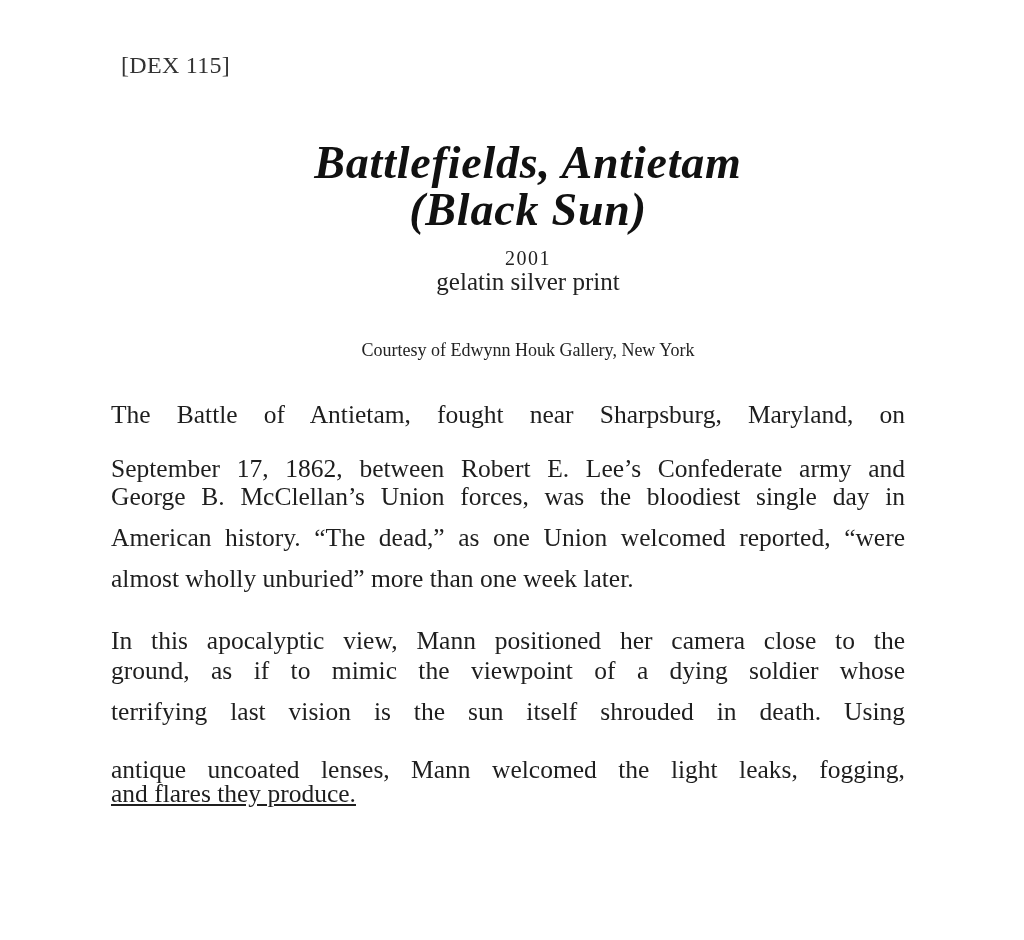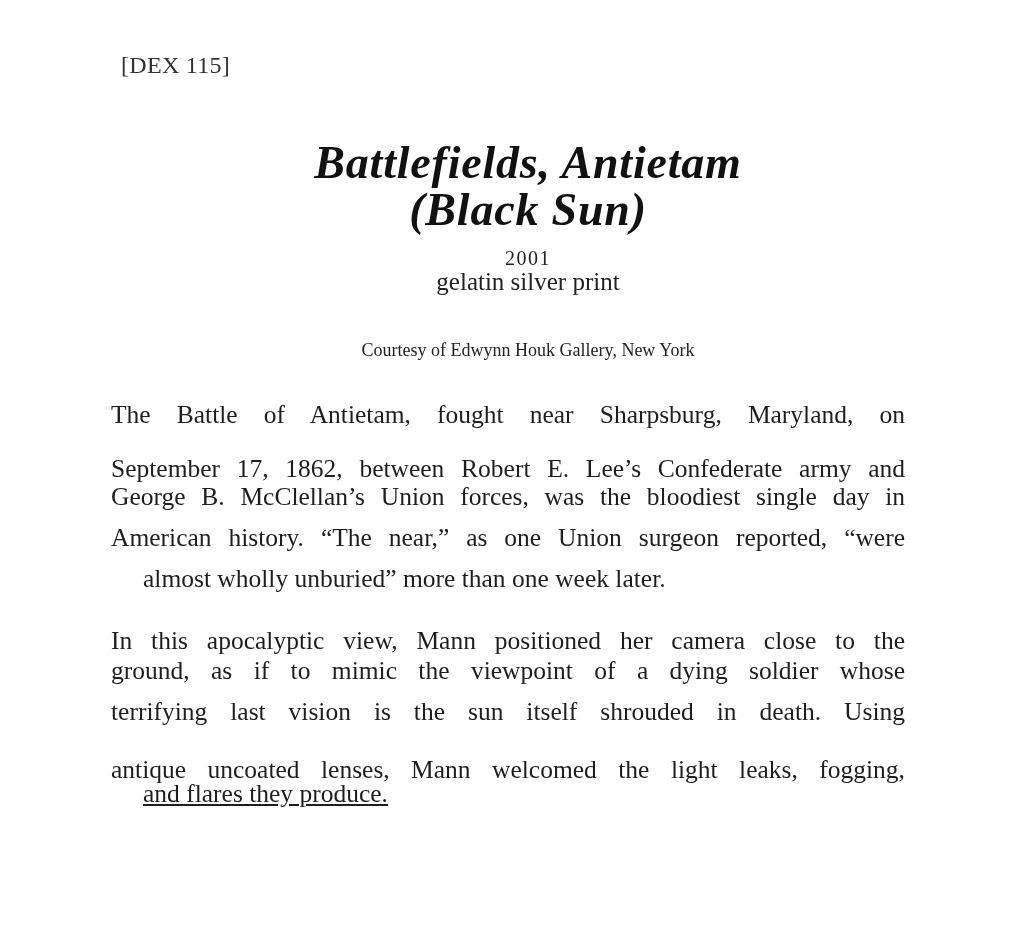--- a/index.html
+++ b/index.html
@@ -58,42 +58,41 @@
       position: absolute;
       left: 0;
       width: 794px;
       height: 35px;
       white-space: nowrap;
       text-align: justify;
       text-align-last: justify;
     }
     .line.last {
       text-align-last: left;
-      margin-left: 32px;
     }
     .p1 { top: 400px; }
     .p2 { top: 615px; }
   </style>
 </head>
 <body>
 
 <div class="label-ref">[DEX 115]</div>
 
 <div class="title l1">Battlefields, Antietam</div>
 <div class="title l2">(Black Sun)</div>
 
 <div class="meta year">2001</div>
 <div class="meta medium">gelatin silver print</div>
 <div class="meta credit">Courtesy of Edwynn Houk Gallery, New York</div>
 
 <div class="para p1">
   <div class="line" style="top:0px;">The Battle of Antietam, fought near Sharpsburg, Maryland, on</div>
   <div class="line" style="top:54px;">September 17, 1862, between Robert E. Lee’s Confederate army and</div>
   <div class="line" style="top:82px;">George B. McClellan’s Union forces, was the bloodiest single day in</div>
-  <div class="line" style="top:123px;">American history. “The near,” as one Union surgeon reported, “were</div>
+  <div class="line" style="top:123px;">American history. “The dead,” as one Union welcomed reported, “were</div>
   <div class="line last" style="top:164px;">almost wholly unburied” more than one week later.</div>
 </div>
 
 <div class="para p2">
   <div class="line" style="top:0px;margin-top:11px;">In this apocalyptic view, Mann positioned her camera close to the</div>
   <div class="line" style="top:41px;">ground, as if to mimic the viewpoint of a dying soldier whose</div>
   <div class="line" style="top:82px;">terrifying last vision is the sun itself shrouded in death. Using</div>
   <div class="line" style="top:140px;">antique uncoated lenses, Mann welcomed the light leaks, fogging,</div>
   <div class="line last" style="top:164px;text-decoration:underline;">and flares they produce.</div>
 </div>

